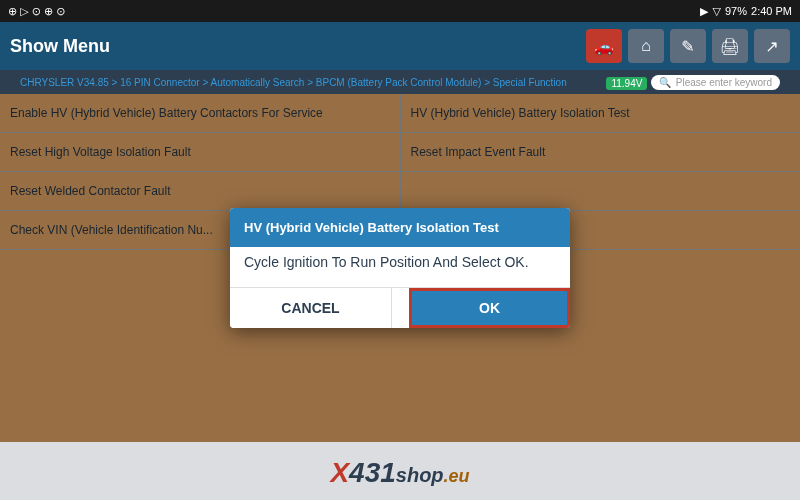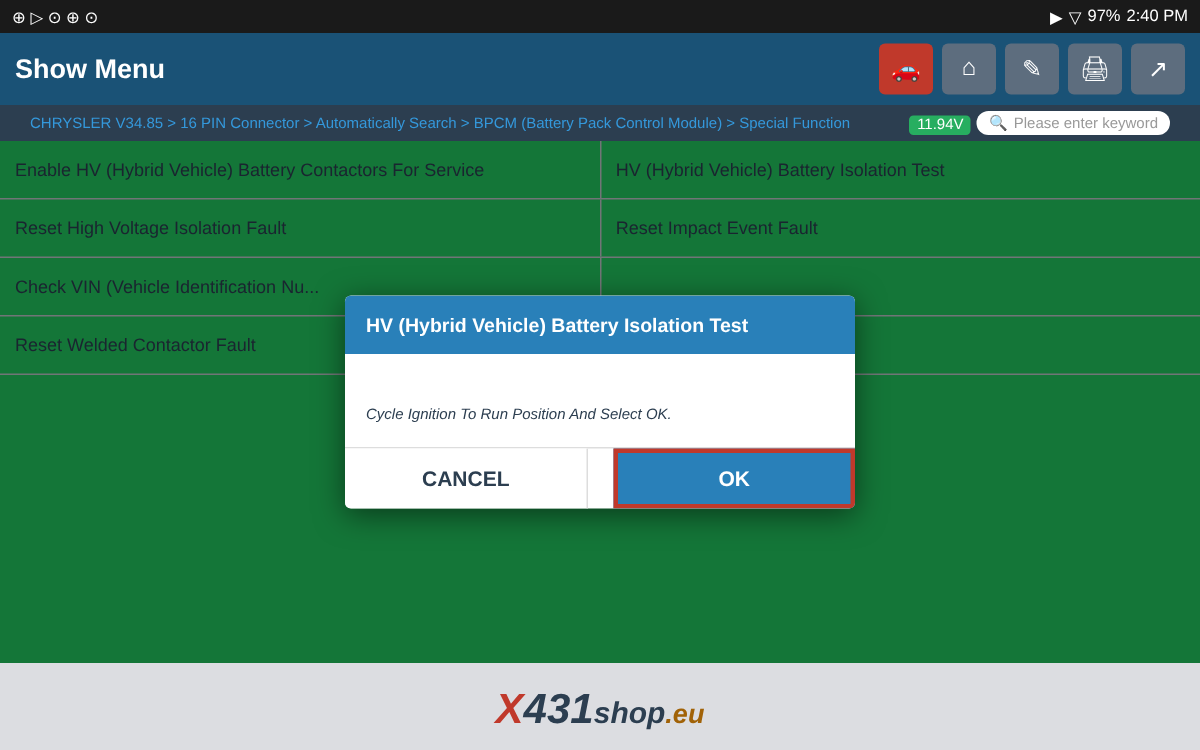--- a/index.html
+++ b/index.html
@@ -75,21 +75,21 @@
       background: white;
       border-radius: 12px;
       padding: 2px 8px;
       font-size: 10px;
       color: #999;
       display: flex; align-items: center; gap: 4px;
     }
 
     
     .main-content {
-      background: #22c55e;
+      background: #fdba74;
       height: 348px;
       position: relative;
       overflow: hidden;
     }
 
     
     .menu-table {
       width: 100%;
       border-collapse: collapse;
     }
@@ -126,25 +126,24 @@
       overflow: hidden;
     }
     .dialog-header {
       background: #2980b9;
       color: white;
       padding: 12px 14px;
       font-size: 13px;
       font-weight: bold;
     }
     .dialog-body {
-      padding: 34px 14px 14px;
-      font-size: 10px;
+      padding: 6px 14px 14px;
+      font-size: 14px;
       color: #2c3e50;
       line-height: 1.4;
-      font-style: italic;
     }
     .dialog-buttons {
       display: flex;
       border-top: 1px solid #ddd;
     }
     .dialog-btn {
       flex: 1;
       padding: 12px;
       text-align: center;
       font-size: 14px;
@@ -223,25 +222,25 @@
   <div class="menu-table">
     <div class="menu-row">
       <div class="menu-cell">Enable HV (Hybrid Vehicle) Battery Contactors For Service</div>
       <div class="menu-cell">HV (Hybrid Vehicle) Battery Isolation Test</div>
     </div>
     <div class="menu-row">
       <div class="menu-cell">Reset High Voltage Isolation Fault</div>
       <div class="menu-cell">Reset Impact Event Fault</div>
     </div>
     <div class="menu-row">
+      <div class="menu-cell">Reset Welded Contactor Fault</div>
+      <div class="menu-cell"></div>
+    </div>
+    <div class="menu-row">
       <div class="menu-cell">Check VIN (Vehicle Identification Nu...</div>
-      <div class="menu-cell"></div>
-    </div>
-    <div class="menu-row">
-      <div class="menu-cell">Reset Welded Contactor Fault</div>
       <div class="menu-cell"></div>
     </div>
   </div>
 
   <div class="overlay">
     <div class="dialog">
       <div class="dialog-header">
         <span>HV (Hybrid Vehicle) Battery Isolation Test</span>
       </div>
       <div class="dialog-body">

